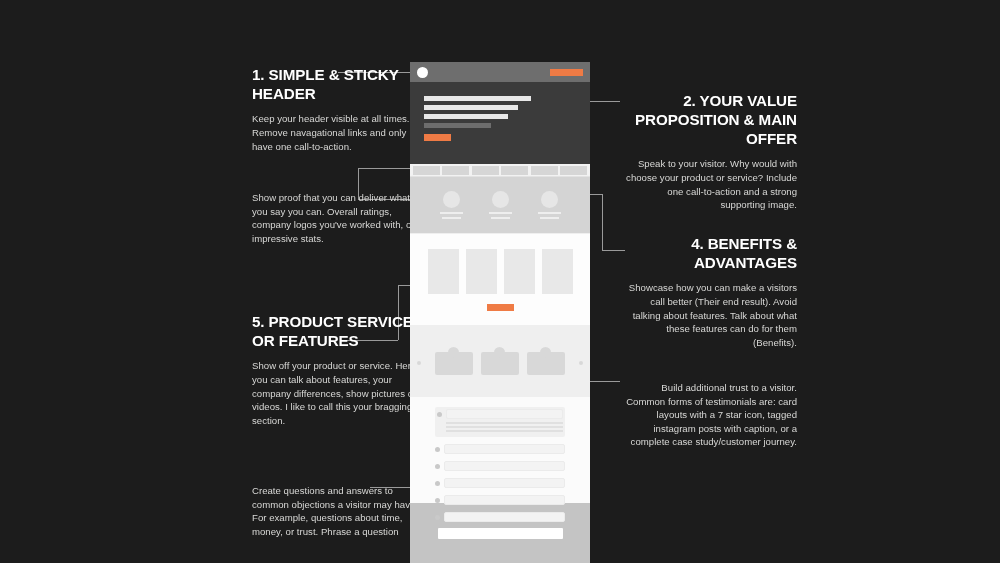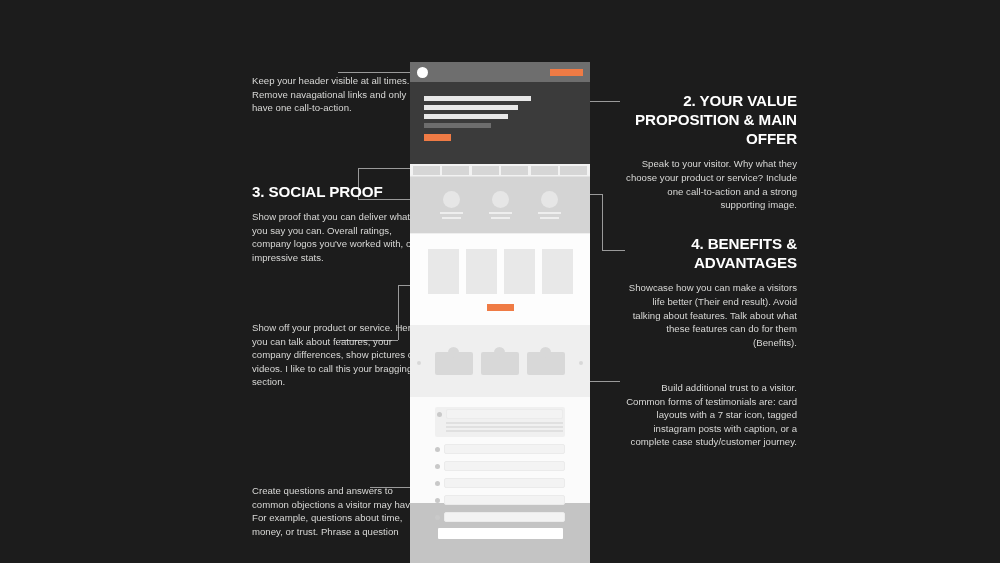--- a/index.html
+++ b/index.html
@@ -193,44 +193,45 @@
     <div class="h" style="left:0;top:0;width:12px;"></div>
     <div class="v" style="left:12px;top:0;height:56px;"></div>
     <div class="h" style="left:12px;top:56px;width:23px;"></div>
   </div>
 
   <div class="conn" style="left:590px;top:381px;width:30px;height:2px;">
     <div class="h" style="left:0;top:0;width:30px;"></div>
   </div>
 
   <div class="ann left" style="left:252px;top:65px;">
+    <div class="ann-title">1. SIMPLE &amp; STICKY HEADER</div>
     <div class="ann-body">Keep your header visible at all times. Remove navagational links and only have one call-to-action.</div>
   </div>
 
   <div class="ann left" style="left:252px;top:182px;">
-    <div class="ann-title">3. SOCIAL PROOF</div>
     <div class="ann-body">Show proof that you can deliver what you say you can. Overall ratings, company logos you've worked with, or impressive stats.</div>
   </div>
 
   <div class="ann left" style="left:252px;top:312px;">
+    <div class="ann-title">5. PRODUCT SERVICE OR FEATURES</div>
     <div class="ann-body">Show off your product or service. Here you can talk about features, your company differences, show pictures or videos. I like to call this your bragging section.</div>
   </div>
 
   <div class="ann left" style="left:252px;top:475px;">
     <div class="ann-body">Create questions and answers to common objections a visitor may have. For example, questions about time, money, or trust. Phrase a question</div>
   </div>
 
   <div class="ann right" style="left:622px;top:91px;">
     <div class="ann-title">2. YOUR VALUE PROPOSITION &amp; MAIN OFFER</div>
-    <div class="ann-body">Speak to your visitor. Why what they choose your product or service? Include one call-to-action and a strong supporting image.</div>
+    <div class="ann-body">Speak to your visitor. Why would with choose your product or service? Include one call-to-action and a strong supporting image.</div>
   </div>
 
   <div class="ann right" style="left:622px;top:234px;">
     <div class="ann-title">4. BENEFITS &amp; ADVANTAGES</div>
-    <div class="ann-body">Showcase how you can make a visitors life better (Their end result). Avoid talking about features. Talk about what these features can do for them (Benefits).</div>
+    <div class="ann-body">Showcase how you can make a visitors call better (Their end result). Avoid talking about features. Talk about what these features can do for them (Benefits).</div>
   </div>
 
   <div class="ann right" style="left:622px;top:372px;">
     <div class="ann-body">Build additional trust to a visitor. Common forms of testimonials are: card layouts with a 7 star icon, tagged instagram posts with caption, or a complete case study/customer journey.</div>
   </div>
 
   <div class="mock">
 
     <div class="m-header">
       <div class="m-logo"></div>

